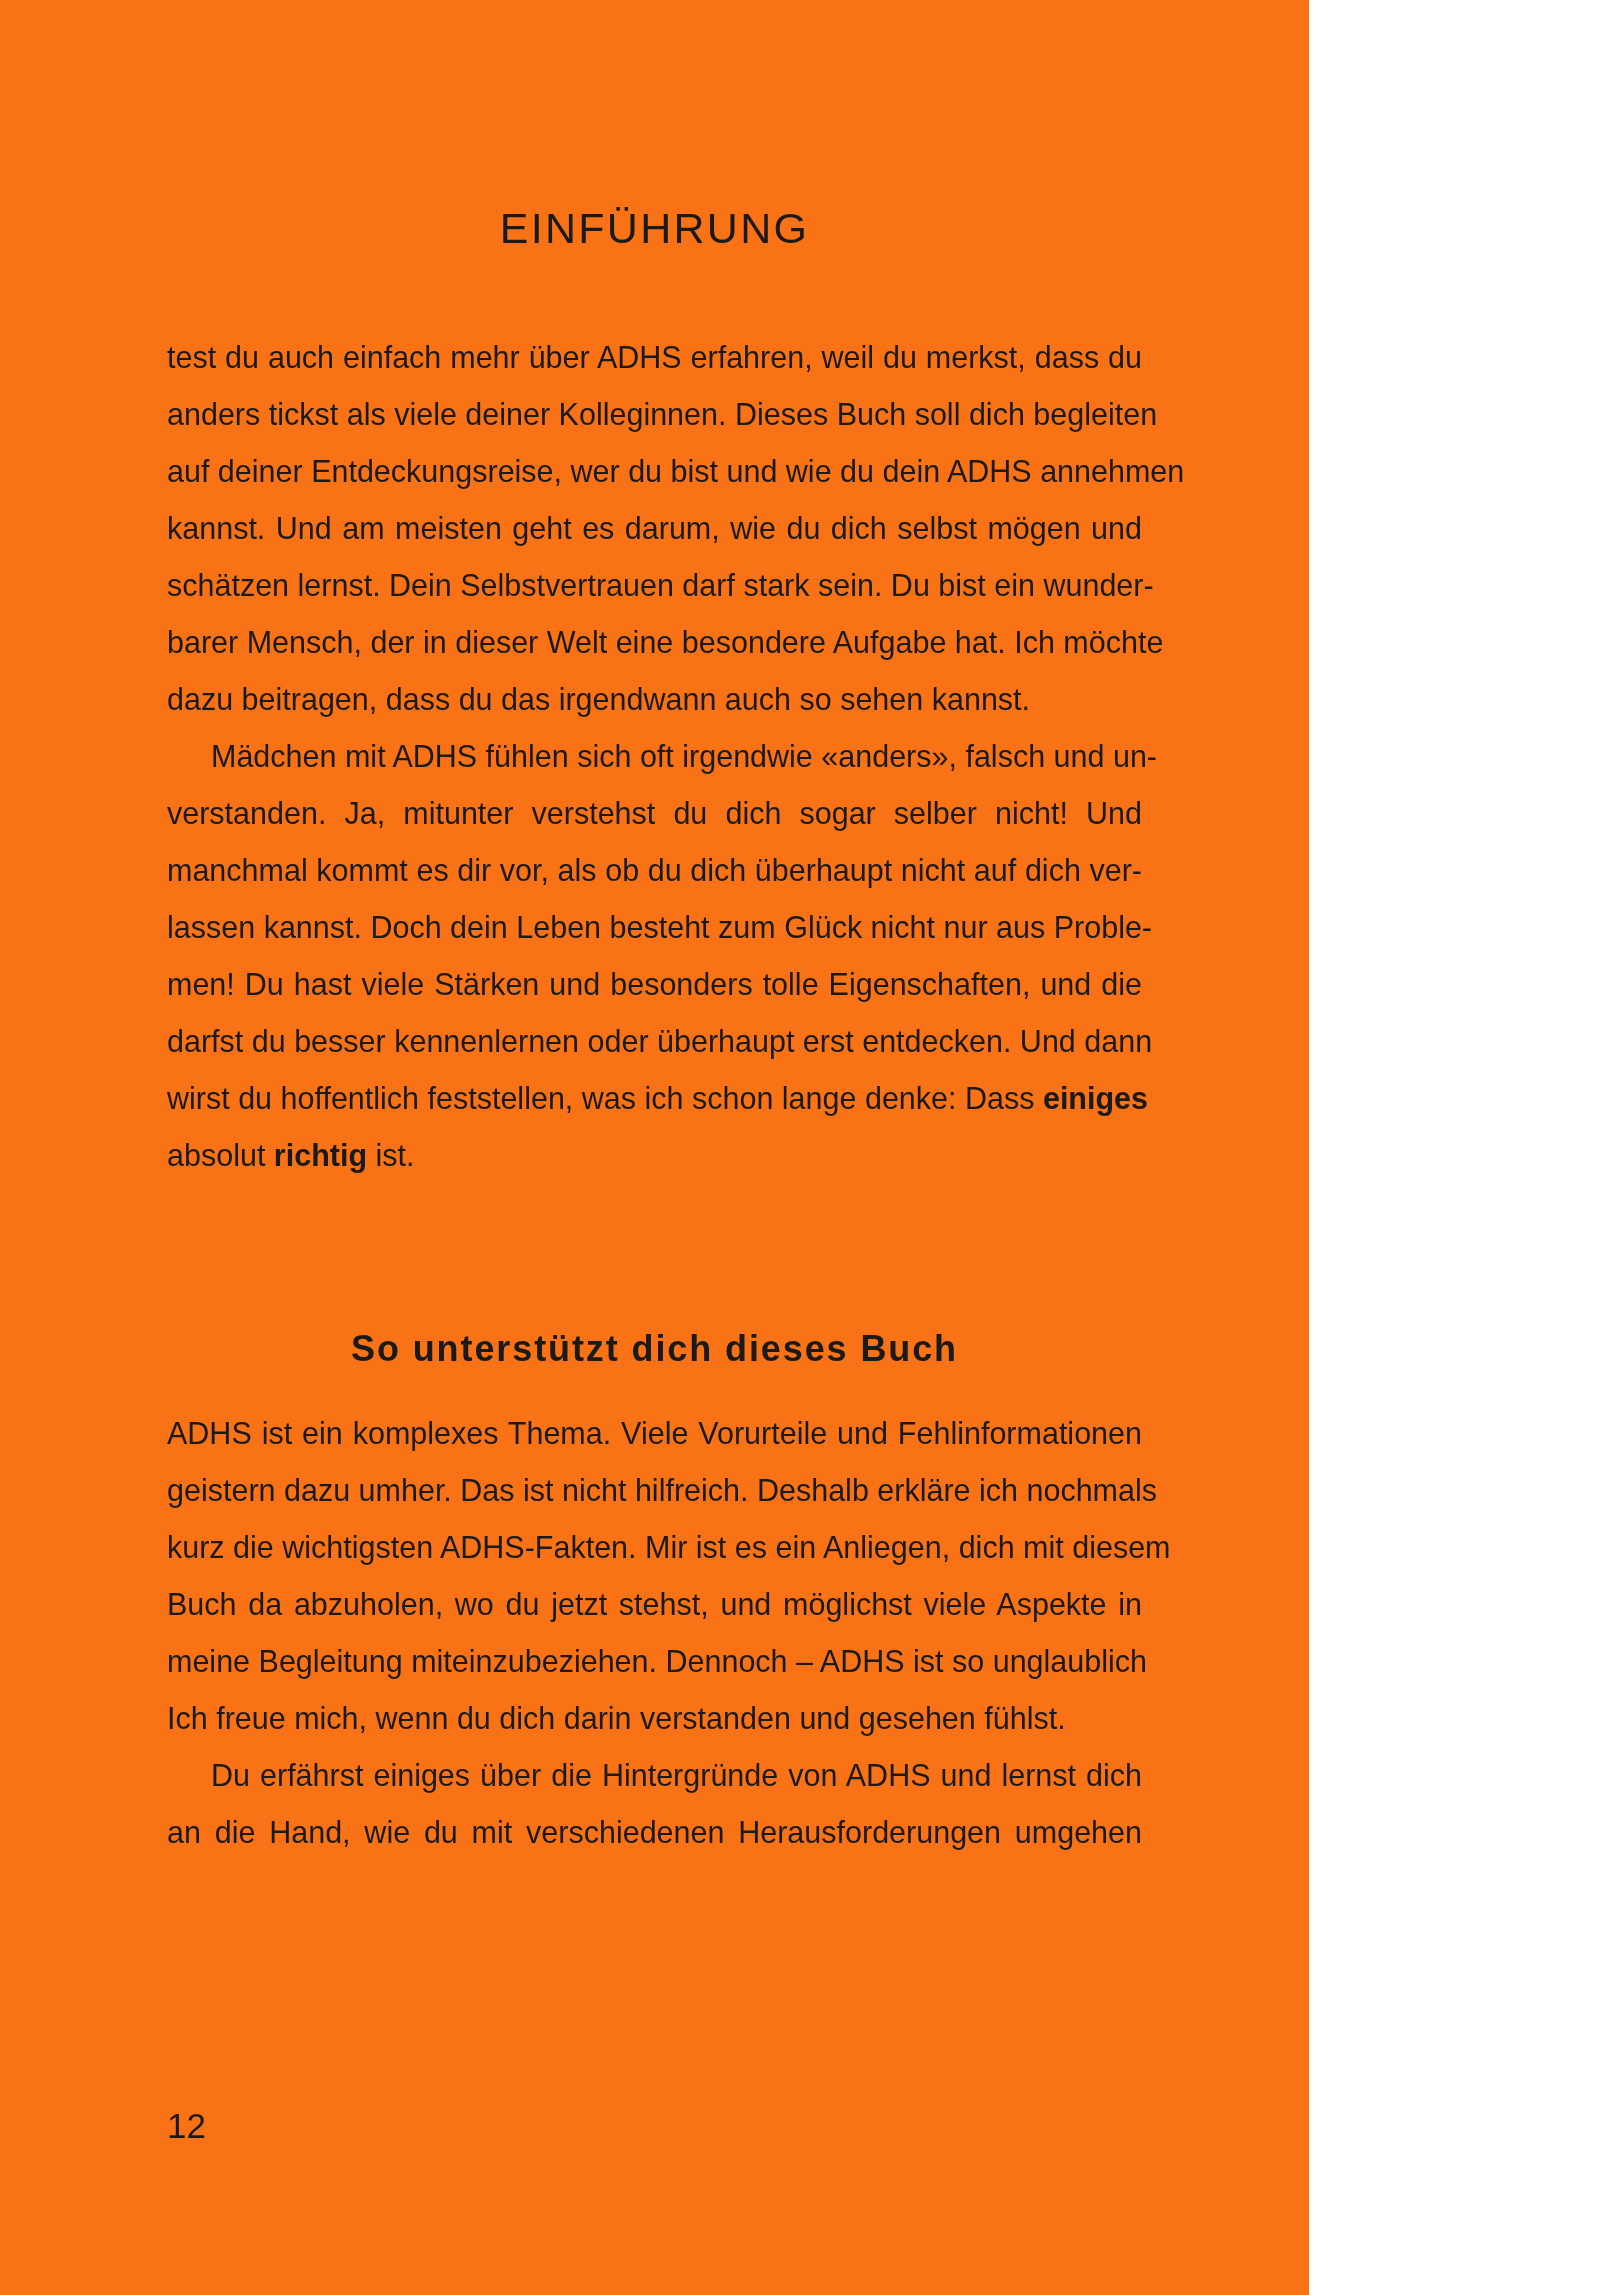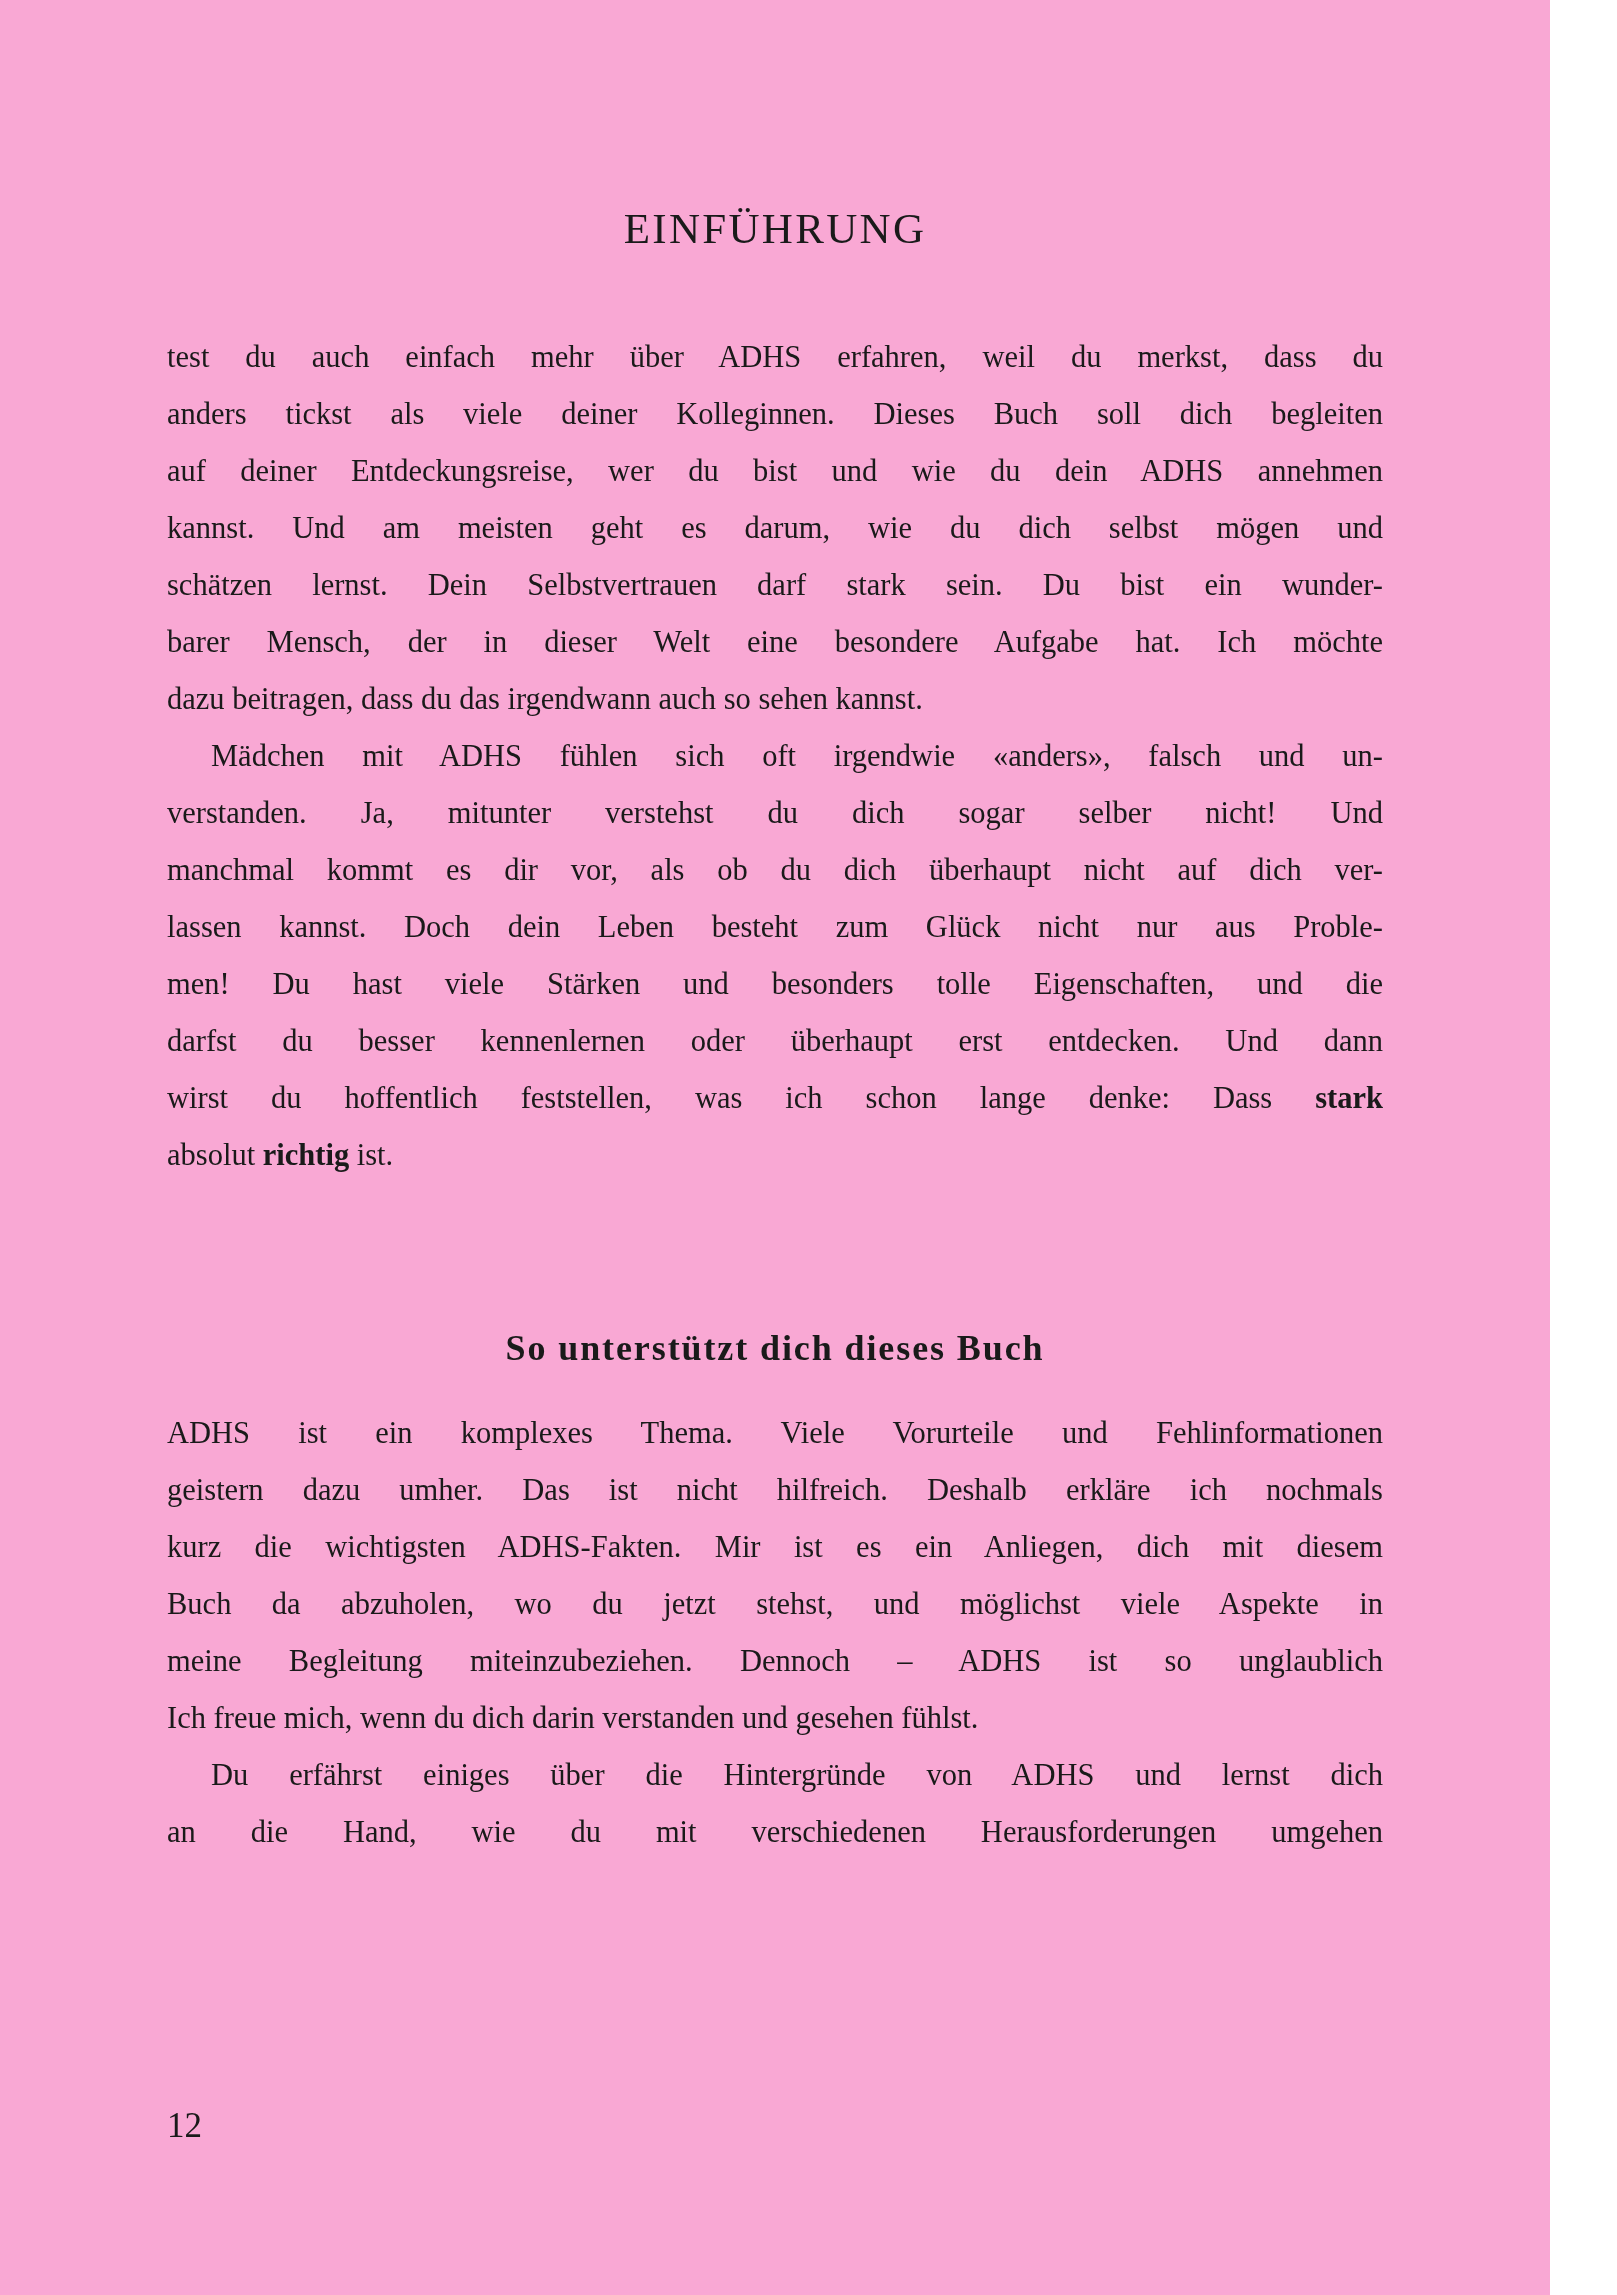--- a/index.html
+++ b/index.html
@@ -2,25 +2,25 @@
 <html style="font-size:7.4px"><head>
 <meta charset="utf-8">
 <style>
   html, body {
     margin: 0;
     padding: 0;
     background: #ffffff;
   }
   .page {
     position: relative;
-    width: 1550px;
+    width: 1309px;
     height: 2295px;
-    background: #f9a8d4;
+    background: #f97316;
     color: #111111;
-    font-family: Liberation Serif, serif;
+    font-family: Liberation Sans, sans-serif;
     overflow: hidden;
   }
   .page-inner {
     padding: 204px 167px 0 167px;
   }
   .title {
     margin: 0;
     text-align: center;
     font-size: 43px;
     font-weight: 400;
@@ -78,21 +78,21 @@
         <div class="line">kannst. Und am meisten geht es darum, wie du dich selbst mögen und</div>
         <div class="line">schätzen lernst. Dein Selbstvertrauen darf stark sein. Du bist ein wunder-</div>
         <div class="line">barer Mensch, der in dieser Welt eine besondere Aufgabe hat. Ich möchte</div>
         <div class="line last">dazu beitragen, dass du das irgendwann auch so sehen kannst.</div>
         <div class="line indent">Mädchen mit ADHS fühlen sich oft irgendwie «anders», falsch und un-</div>
         <div class="line">verstanden. Ja, mitunter verstehst du dich sogar selber nicht! Und</div>
         <div class="line">manchmal kommt es dir vor, als ob du dich überhaupt nicht auf dich ver-</div>
         <div class="line">lassen kannst. Doch dein Leben besteht zum Glück nicht nur aus Proble-</div>
         <div class="line">men! Du hast viele Stärken und besonders tolle Eigenschaften, und die</div>
         <div class="line">darfst du besser kennenlernen oder überhaupt erst entdecken. Und dann</div>
-        <div class="line">wirst du hoffentlich feststellen, was ich schon lange denke: Dass <b>stark</b></div>
+        <div class="line">wirst du hoffentlich feststellen, was ich schon lange denke: Dass <b>einiges</b></div>
         <div class="line last">absolut <b>richtig</b> ist.</div>
         <div class="section-heading">So unterstützt dich dieses Buch</div>
         <div class="line">ADHS ist ein komplexes Thema. Viele Vorurteile und Fehlinformationen</div>
         <div class="line">geistern dazu umher. Das ist nicht hilfreich. Deshalb erkläre ich nochmals</div>
         <div class="line">kurz die wichtigsten ADHS-Fakten. Mir ist es ein Anliegen, dich mit diesem</div>
         <div class="line">Buch da abzuholen, wo du jetzt stehst, und möglichst viele Aspekte in</div>
         <div class="line">meine Begleitung miteinzubeziehen. Dennoch – ADHS ist so unglaublich</div>
         <div class="line last">Ich freue mich, wenn du dich darin verstanden und gesehen fühlst.</div>
         <div class="line indent">Du erfährst einiges über die Hintergründe von ADHS und lernst dich</div>
         <div class="line">an die Hand, wie du mit verschiedenen Herausforderungen umgehen</div>

